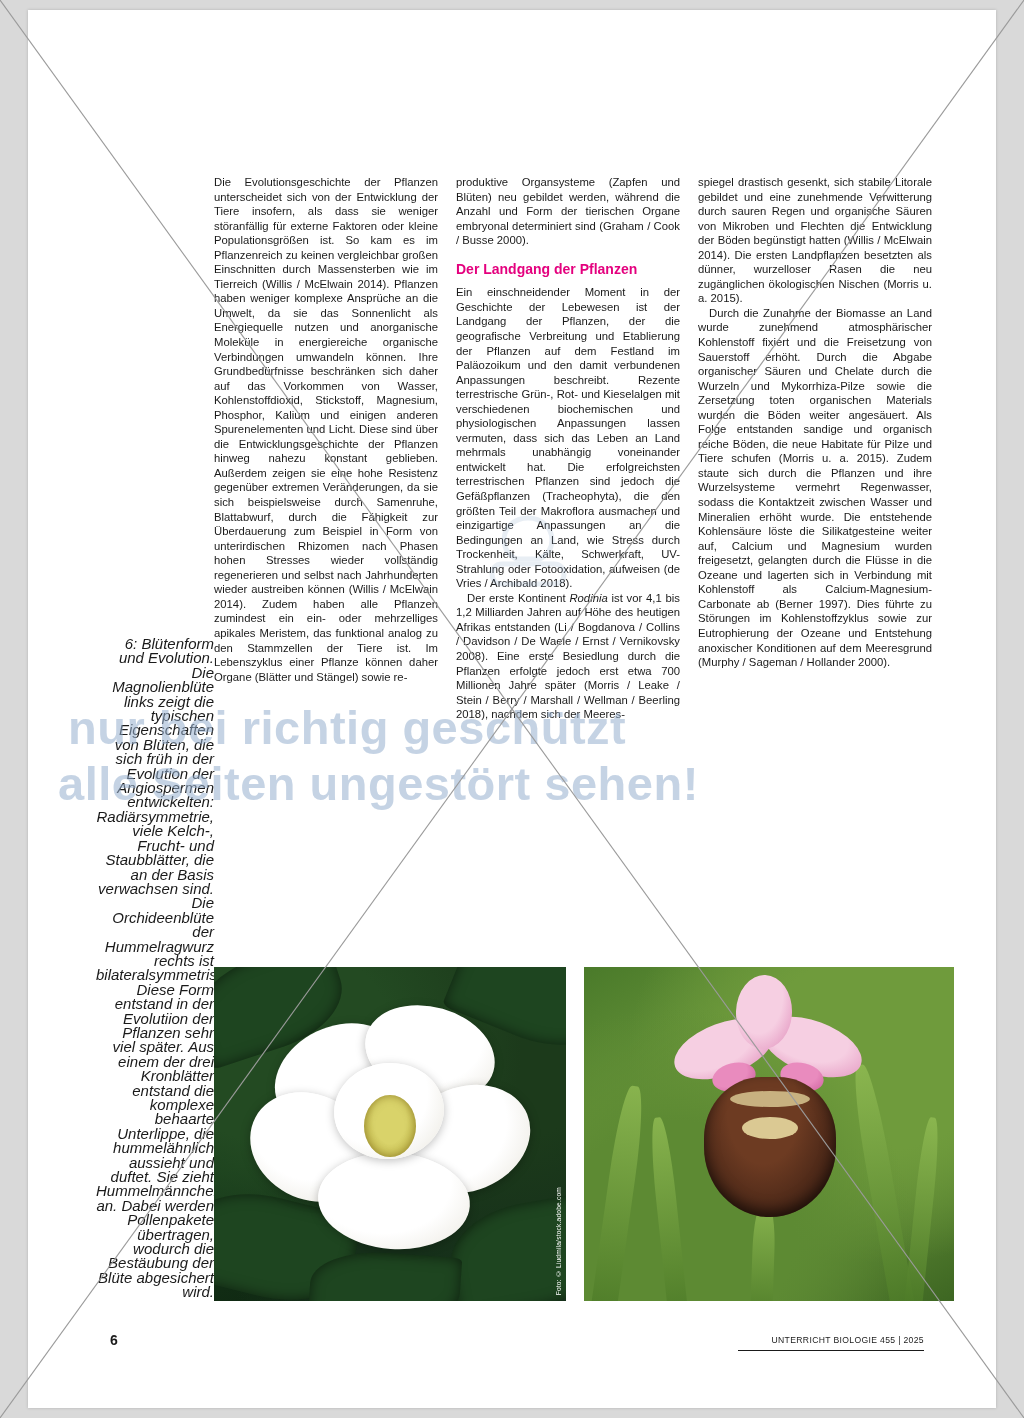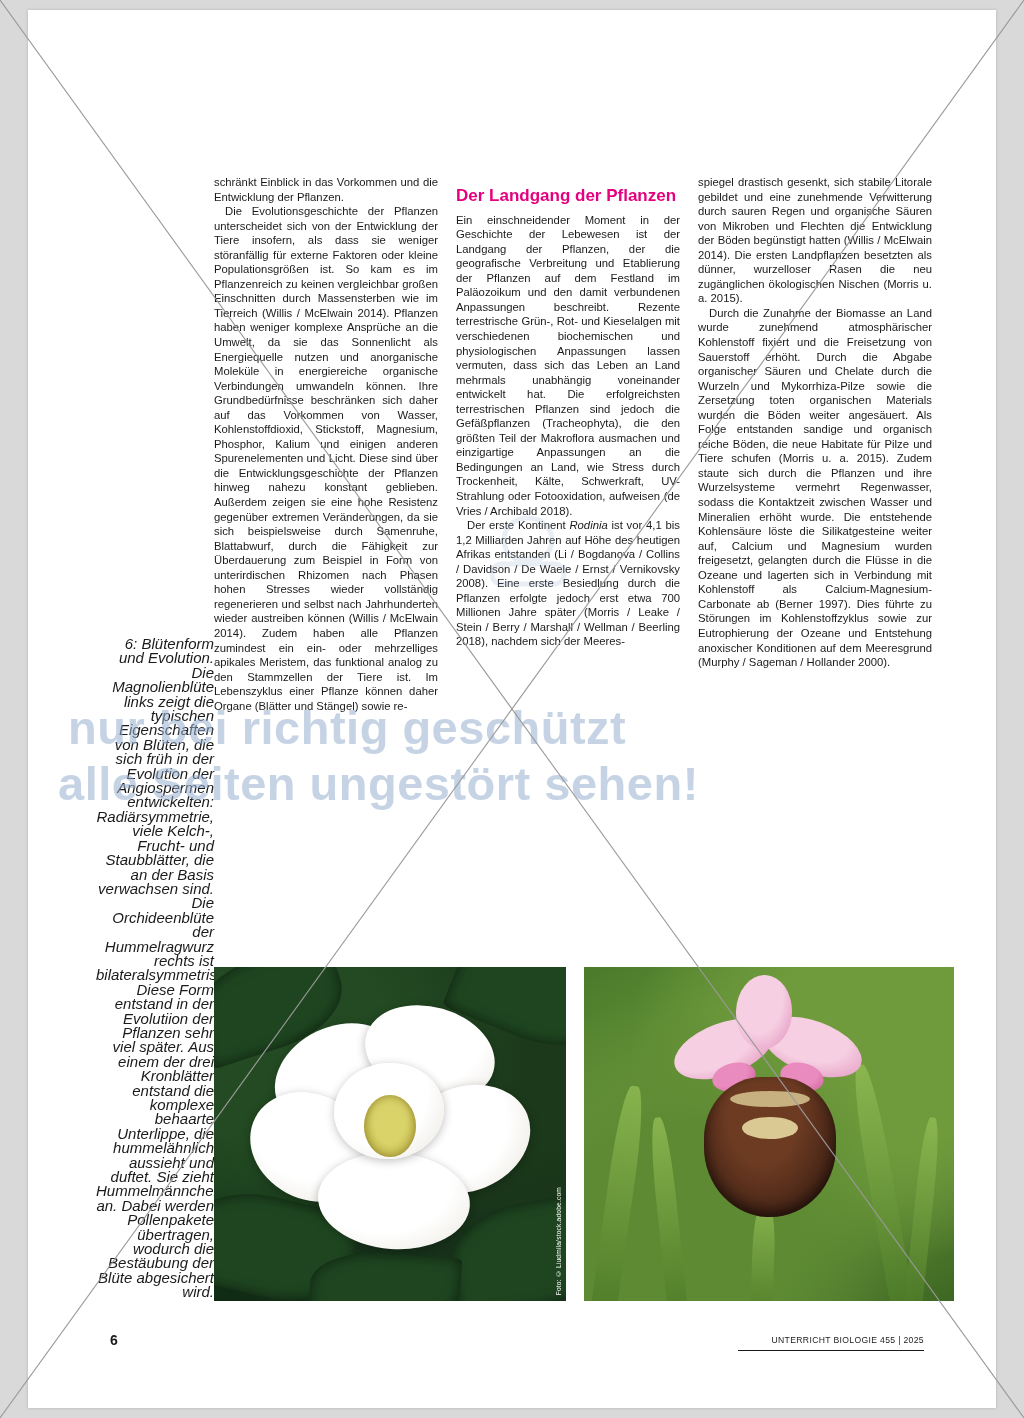--- a/index.html
+++ b/index.html
@@ -43,21 +43,21 @@
     font-size:11.3px;
     line-height:14.55px;
     text-align:justify;
     color:#1a1a1a;
     hyphens:auto;
   }
   p.body + p.body{text-indent:11px;}
   .heading{
     color:#e4007e;
     font-weight:bold;
-    font-size:17px;
+    font-size:14px;
     line-height:14.6px;
     margin:14px 0 9px 0;
   }
   em{}
 
   
   .caption{
     position:absolute;
     left:68px;
     top:627px;
@@ -163,25 +163,25 @@
   }
 </style>
 </head>
 <body>
 
 <div class="page">
 
   <div class="content">
 
     <div class="col col1">
-      <p class="body">schränkt Einblick in das Vorkommen und die Entwicklung der Pflanzen.</p>
       <p class="body">Die Evolutionsgeschichte der Pflanzen unterscheidet sich von der Entwicklung der Tiere insofern, als dass sie weniger störanfällig für externe Faktoren oder kleine Populationsgrößen ist. So kam es im Pflanzenreich zu keinen vergleichbar großen Einschnitten durch Massensterben wie im Tierreich (Willis / McElwain 2014). Pflanzen haben weniger komplexe Ansprüche an die Umwelt, da sie das Sonnenlicht als Energiequelle nutzen und anorganische Moleküle in energiereiche organische Verbindungen umwandeln können. Ihre Grundbedürfnisse beschränken sich daher auf das Vorkommen von Wasser, Kohlenstoffdioxid, Stickstoff, Magnesium, Phosphor, Kalium und einigen anderen Spurenelementen und Licht. Diese sind über die Entwicklungsgeschichte der Pflanzen hinweg nahezu konstant geblieben. Außerdem zeigen sie eine hohe Resistenz gegenüber extremen Veränderungen, da sie sich beispielsweise durch Samenruhe, Blattabwurf, durch die Fähigkeit zur Überdauerung zum Beispiel in Form von unterirdischen Rhizomen nach Phasen hohen Stresses wieder vollständig regenerieren und selbst nach Jahrhunderten wieder austreiben können (Willis / McElwain 2014). Zudem haben alle Pflanzen zumindest ein ein- oder mehrzelliges apikales Meristem, das funktional analog zu den Stammzellen der Tiere ist. Im Lebenszyklus einer Pflanze können daher Organe (Blätter und Stängel) sowie re-</p>
     </div>
 
     <div class="col col2">
+      <p class="body">produktive Organsysteme (Zapfen und Blüten) neu gebildet werden, während die Anzahl und Form der tierischen Organe embryonal determiniert sind (Graham / Cook / Busse 2000).</p>
       <p class="heading">Der Landgang der Pflanzen</p>
       <p class="body">Ein einschneidender Moment in der Geschichte der Lebewesen ist der Landgang der Pflanzen, der die geografische Verbreitung und Etablierung der Pflanzen auf dem Festland im Paläozoikum und den damit verbundenen Anpassungen beschreibt. Rezente terrestrische Grün-, Rot- und Kieselalgen mit verschiedenen biochemischen und physiologischen Anpassungen lassen vermuten, dass sich das Leben an Land mehrmals unabhängig voneinander entwickelt hat. Die erfolgreichsten terrestrischen Pflanzen sind jedoch die Gefäßpflanzen (Tracheophyta), die den größten Teil der Makroflora ausmachen und einzigartige Anpassungen an die Bedingungen an Land, wie Stress durch Trockenheit, Kälte, Schwerkraft, UV-Strahlung oder Fotooxidation, aufweisen (de Vries / Archibald 2018).</p>
       <p class="body" style="text-indent:11px;">
         <span>Der erste Kontinent </span><em>Rodinia</em><span> ist vor 4,1 bis 1,2 Milliarden Jahren auf Höhe des heutigen Afrikas entstanden (Li / Bogdanova / Collins / Davidson / De Waele / Ernst / Vernikovsky 2008). Eine erste Besiedlung durch die Pflanzen erfolgte jedoch erst etwa 700 Millionen Jahre später (Morris / Leake / Stein / Berry / Marshall / Wellman / Beerling 2018), nachdem sich der Meeres-</span>
       </p>
     </div>
 
     <div class="col col3">
       <p class="body">spiegel drastisch gesenkt, sich stabile Litorale gebildet und eine zunehmende Verwitterung durch sauren Regen und organische Säuren von Mikroben und Flechten die Entwicklung der Böden begünstigt hatten (Willis / McElwain 2014). Die ersten Landpflanzen besetzten als dünner, wurzelloser Rasen die neu zugänglichen ökologischen Nischen (Morris u. a. 2015).</p>
       <p class="body">Durch die Zunahme der Biomasse an Land wurde zunehmend atmosphärischer Kohlenstoff fixiert und die Freisetzung von Sauerstoff erhöht. Durch die Abgabe organischer Säuren und Chelate durch die Wurzeln und Mykorrhiza-Pilze sowie die Zersetzung toten organischen Materials wurden die Böden weiter angesäuert. Als Folge entstanden sandige und organisch reiche Böden, die neue Habitate für Pilze und Tiere schufen (Morris u. a. 2015). Zudem staute sich durch die Pflanzen und ihre Wurzelsysteme vermehrt Regenwasser, sodass die Kontaktzeit zwischen Wasser und Mineralien erhöht wurde. Die entstehende Kohlensäure löste die Silikatgesteine weiter auf, Calcium und Magnesium wurden freigesetzt, gelangten durch die Flüsse in die Ozeane und lagerten sich in Verbindung mit Kohlenstoff als Calcium-Magnesium-Carbonate ab (Berner 1997). Dies führte zu Störungen im Kohlenstoffzyklus sowie zur Eutrophierung der Ozeane und Entstehung anoxischer Konditionen auf dem Meeresgrund (Murphy / Sageman / Hollander 2000).</p>

